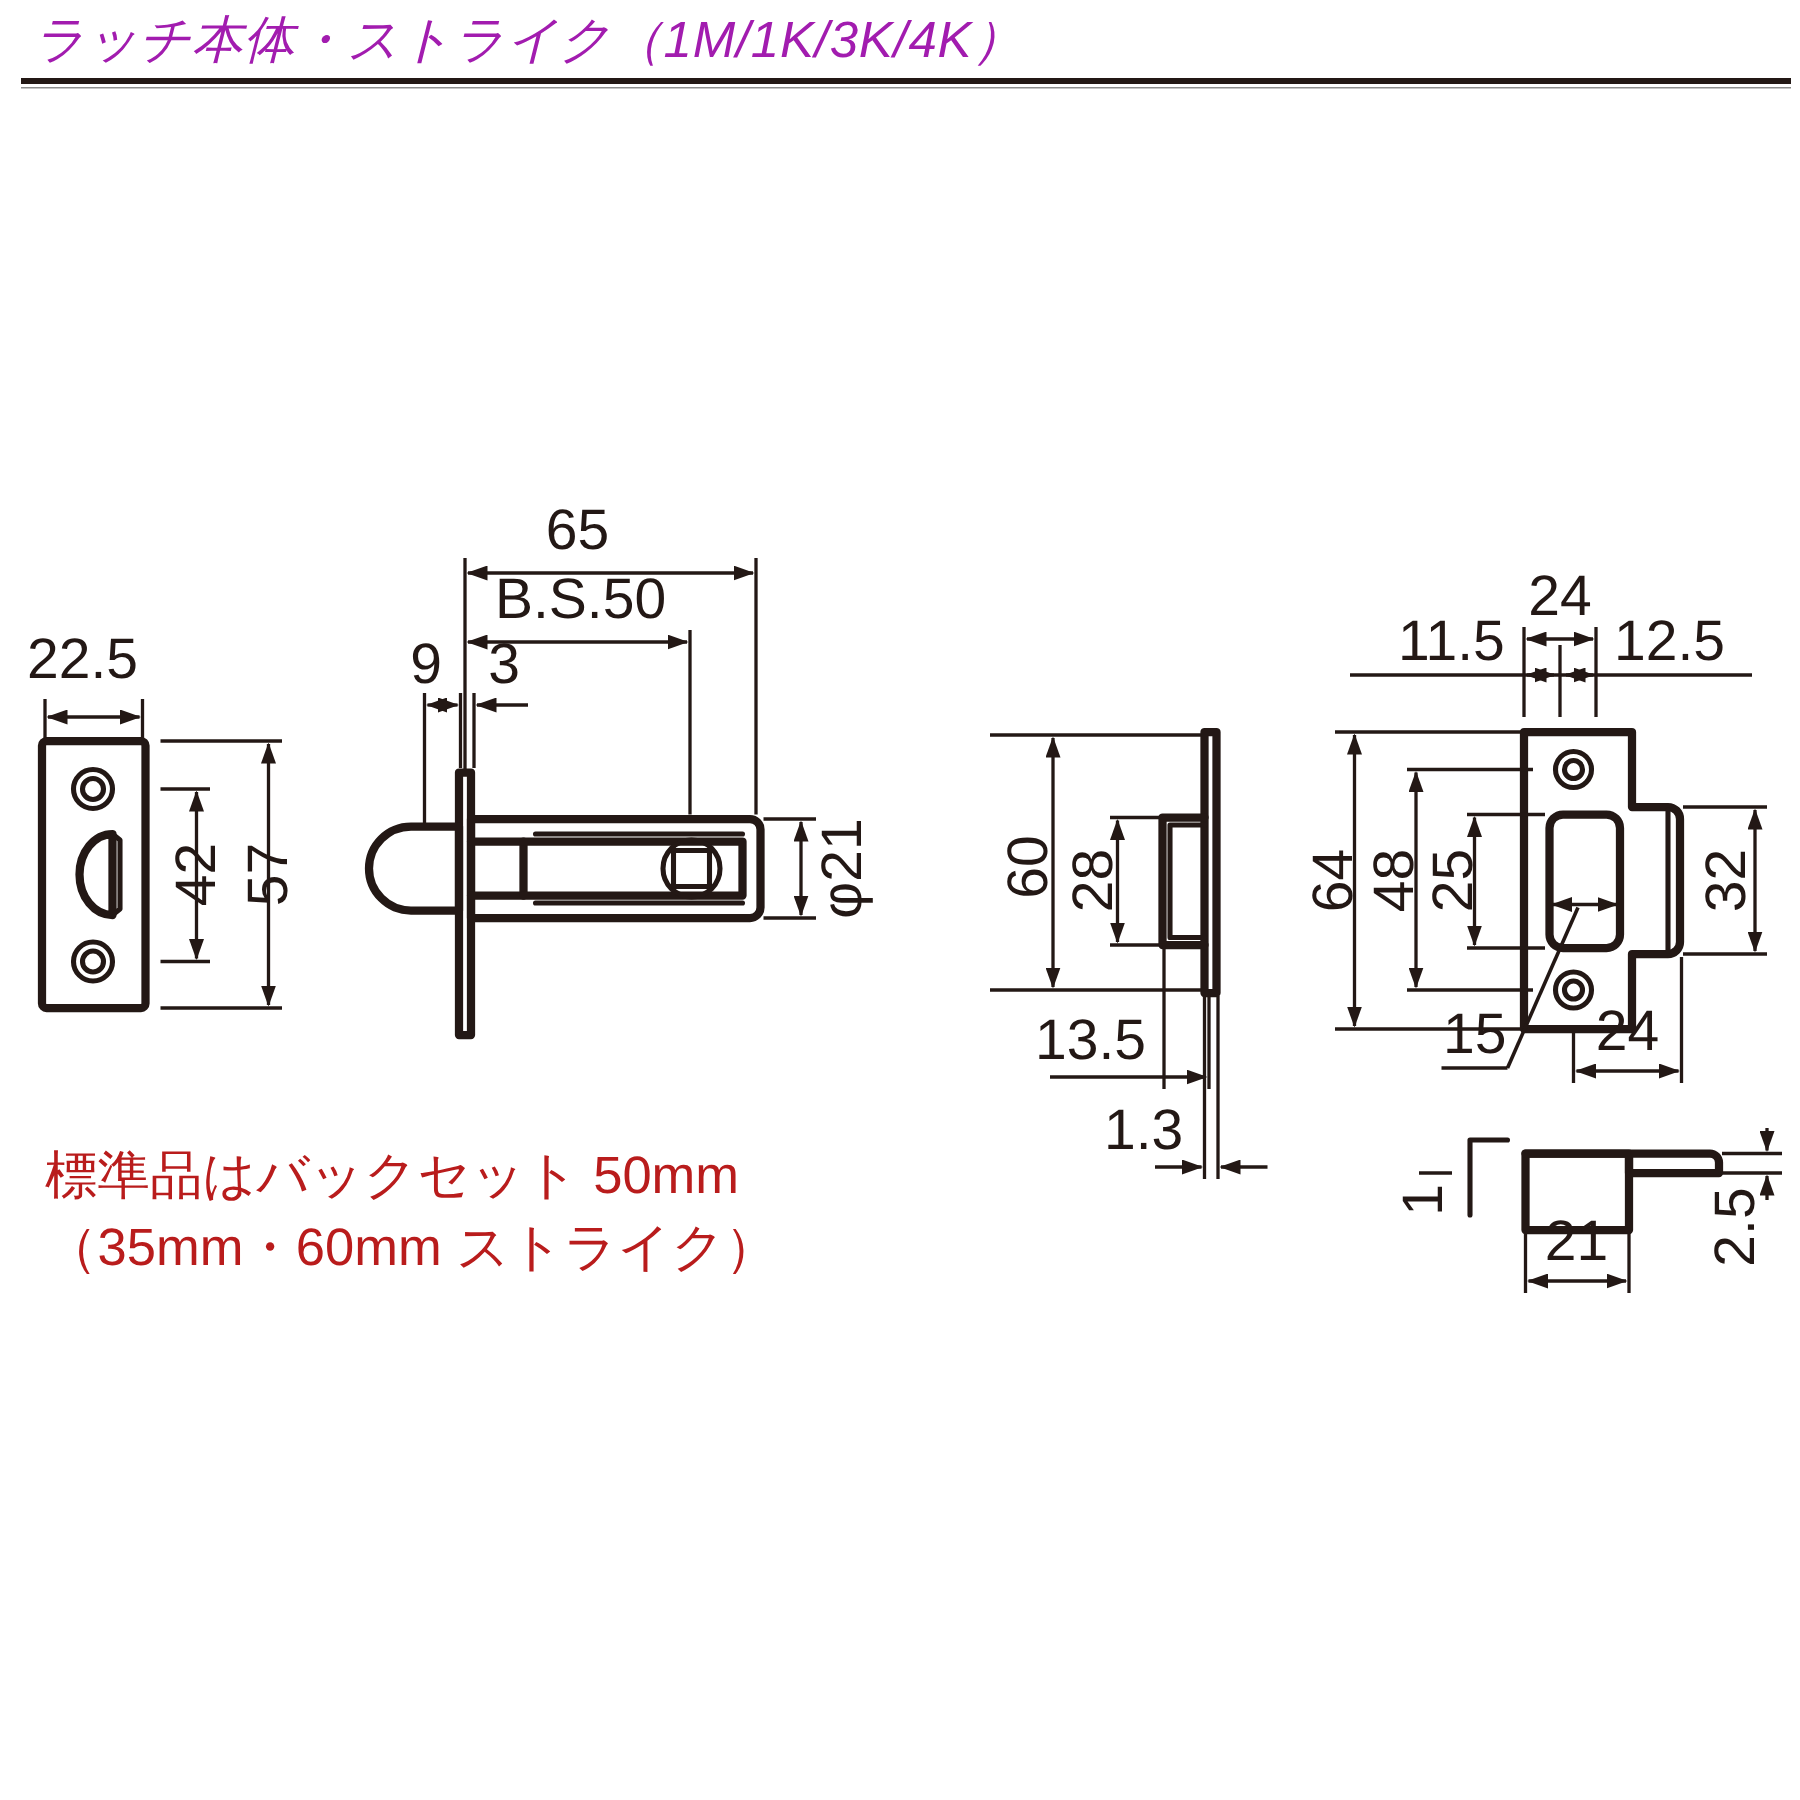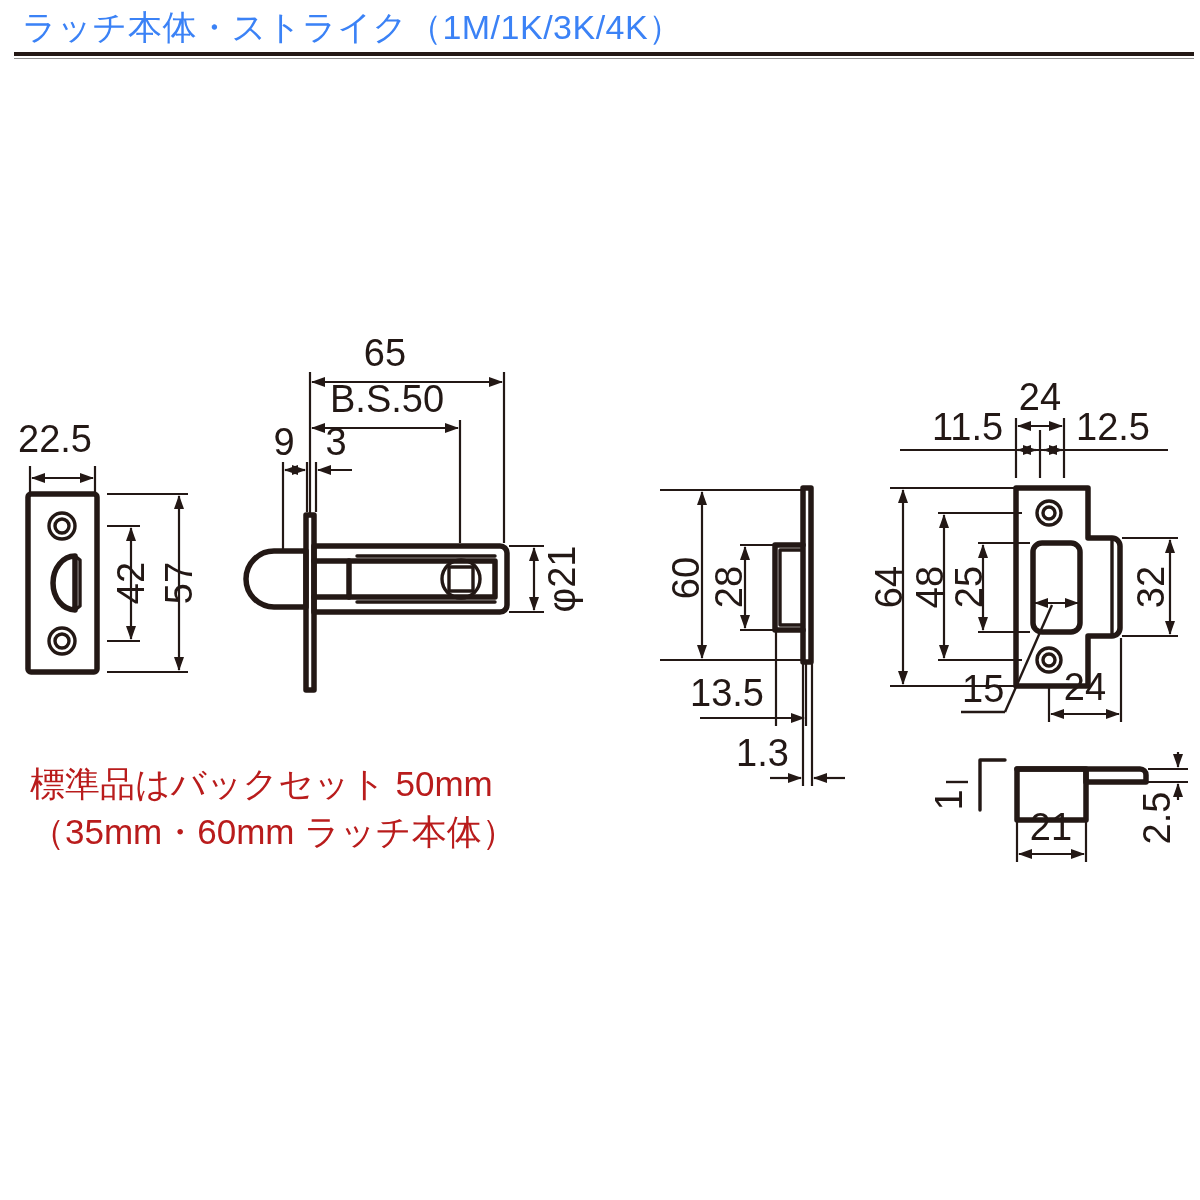--- a/index.html
+++ b/index.html
@@ -13,22 +13,23 @@
     position:relative;
   }
   #sheet{position:relative;width:1200px;height:1200px;}
   #title-bar{
     position:absolute;left:0;top:0;width:1200px;height:56px;
   }
   #title-text{
     position:absolute;left:22px;top:7px;
     font-size:34px;line-height:40px;
     letter-spacing:0.5px;
-    color:#3b82f6;
+    color:#a21caf;
     white-space:nowrap;
+    font-style:italic;
   }
   #title-rule{
     position:absolute;left:14px;top:52px;width:1180px;height:4px;
     background:#231815;
   }
   #title-rule2{
     position:absolute;left:14px;top:58px;width:1180px;height:1px;
     background:#8d8d8d;
   }
   #note{
@@ -304,16 +305,16 @@
         <line x1="1178" y1="752" x2="1178" y2="767" class="dim" marker-end="url(#ar)"></line>
         <line x1="1178" y1="784" x2="1178" y2="800" class="dim" marker-start="url(#arL)"></line>
         <text class="dtxt" x="1157" y="818" transform="rotate(-90 1157 818)" text-anchor="middle" dominant-baseline="central">2.5</text>
       </g>
     </g>
 
   </svg>
 
   <div id="note">
     <div>標準品はバックセット 50mm</div>
-    <div>（35mm・60mm ラッチ本体）</div>
+    <div>（35mm・60mm ストライク）</div>
   </div>
 
 </div>
 
 </body></html>

